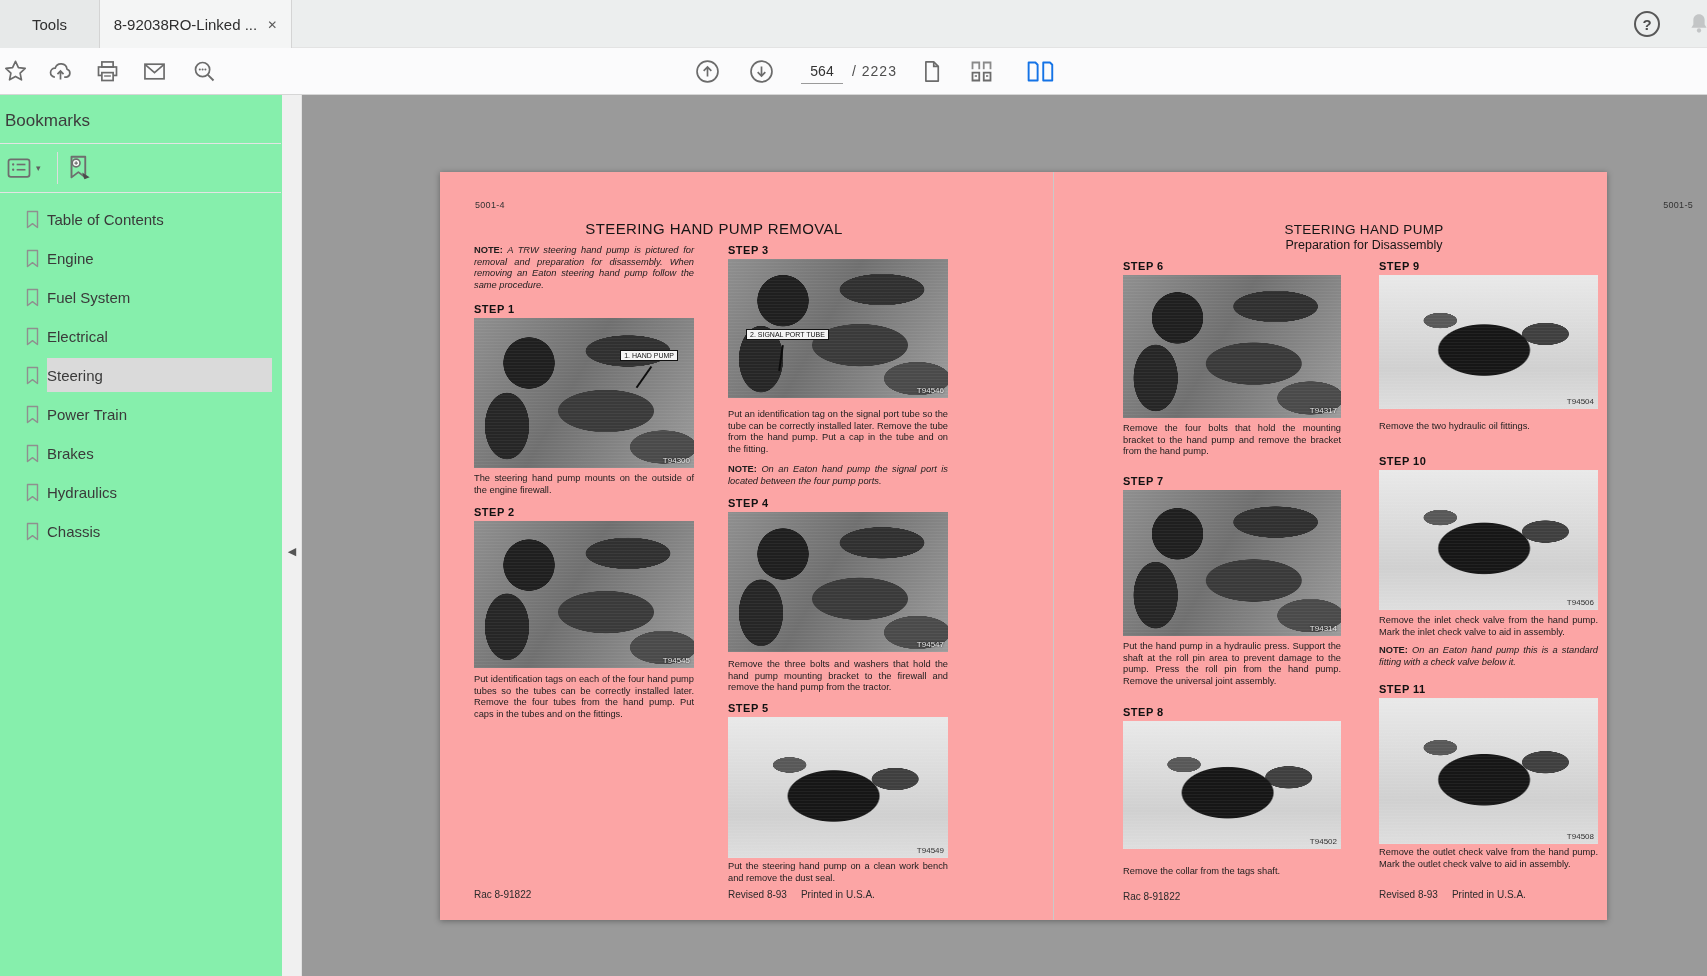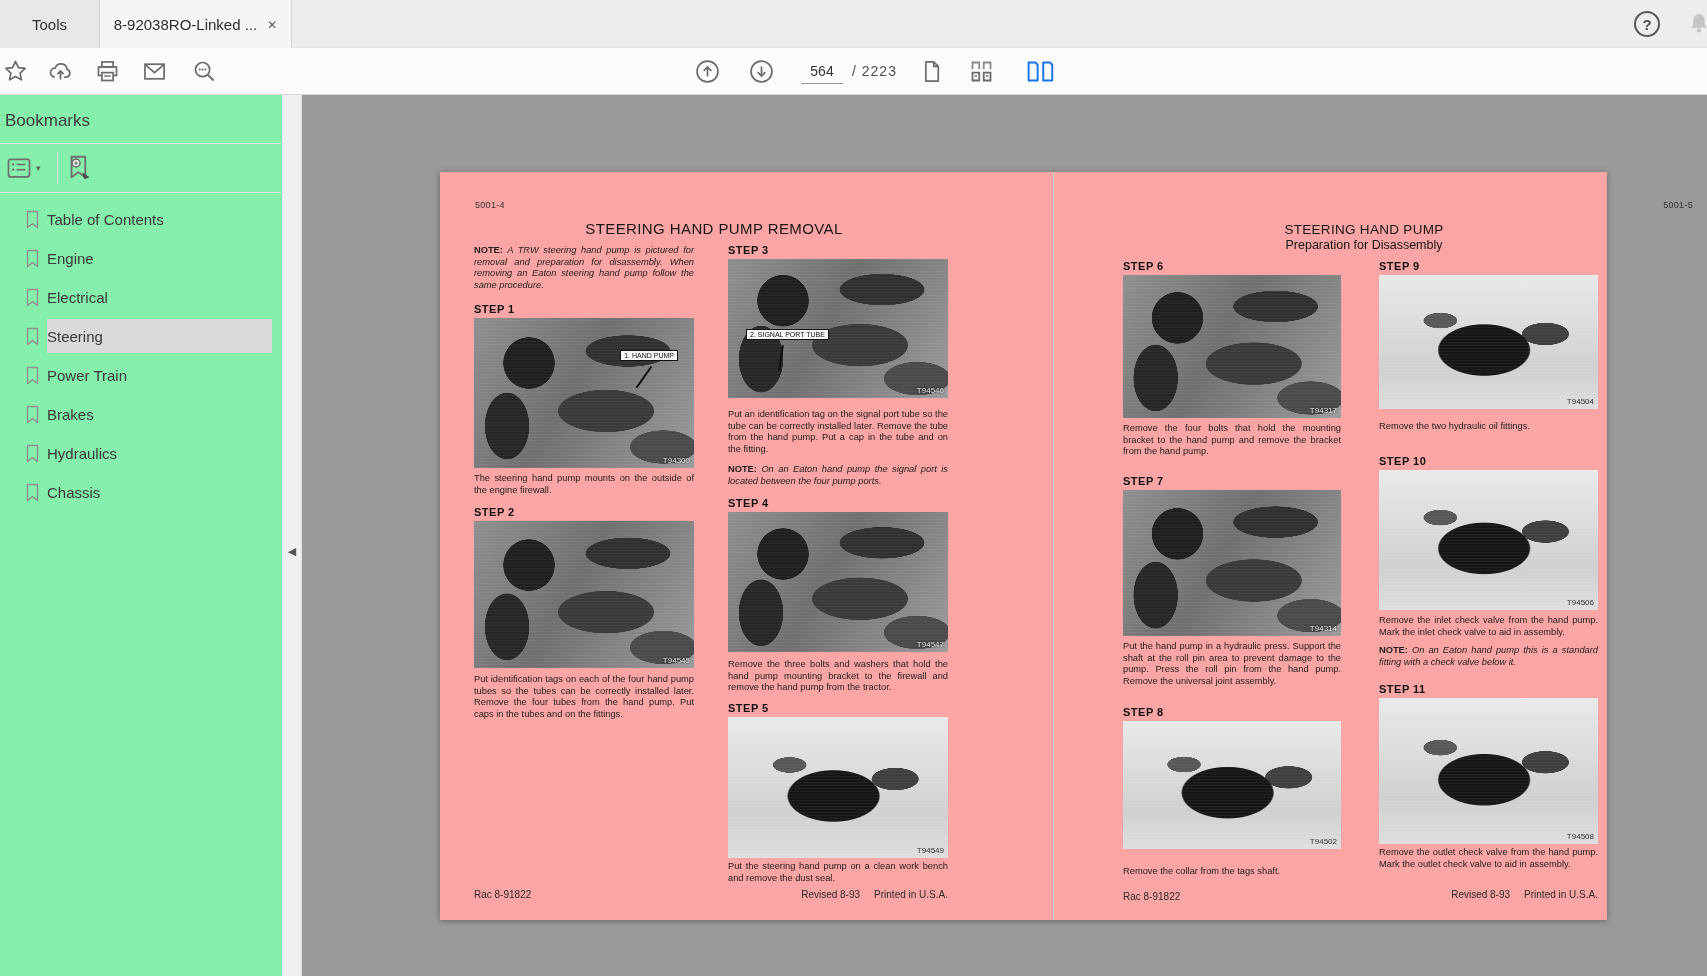--- a/index.html
+++ b/index.html
@@ -70,21 +70,21 @@
   .photo-light { background:
      radial-gradient(ellipse 82px 46px at 48% 56%, #161616 0 55%, transparent 57%),
      radial-gradient(ellipse 42px 20px at 76% 44%, #3f3f3f 0 55%, transparent 57%),
      radial-gradient(ellipse 30px 14px at 28% 34%, #585858 0 55%, transparent 57%),
      linear-gradient(180deg, #e9e9e9, #d0d0d0 70%, #dedede); }
   .figlabel { position:absolute; right:4px; bottom:3px; font-size:8px; color:#e8e8e8; text-shadow:0 0 2px #000; font-style:normal; }
   .photo-light .figlabel { color:#2e2e2e; text-shadow:none; }
   .callout { position:absolute; font-size:7px; border:1px solid #111; background:#f5f5f5; color:#111; padding:1px 3px; white-space:nowrap; z-index:2; }
   .callout-line { position:absolute; width:1.5px; height:26px; background:#0d0d0d; z-index:1; }
   .footer { font-size:10px; color:#2b2b2b; }
-  .footer-right { text-align:right; }
+  .footer-right { }
   .footer-right span + span { margin-left:14px; }
 </style>
 </head>
 <body>
 
 <div class="tab-bar">
   <div class="tab tab-tools">
     <span>Tools</span>
   </div>
   <div class="tab tab-doc">
@@ -220,20 +220,28 @@
           </svg>
         </span>
       <span class="lbl">Engine</span>
     </div>
     <div class="bm-item">
       <span class="flag">
           <svg width="15" height="19" viewBox="0 0 15 19">
             <path d="M2.5 1.5h10v16l-5-3.9-5 3.9z" fill="none" stroke="#8f8f8f" stroke-width="1.4" stroke-linejoin="round"></path>
           </svg>
         </span>
+      <span class="lbl">Fuel System</span>
+    </div>
+    <div class="bm-item">
+      <span class="flag">
+          <svg width="15" height="19" viewBox="0 0 15 19">
+            <path d="M2.5 1.5h10v16l-5-3.9-5 3.9z" fill="none" stroke="#8f8f8f" stroke-width="1.4" stroke-linejoin="round"></path>
+          </svg>
+        </span>
       <span class="lbl">Electrical</span>
     </div>
     <div class="bm-item selected">
       <div class="sel-bg"></div>
       <span class="flag">
           <svg width="15" height="19" viewBox="0 0 15 19">
             <path d="M2.5 1.5h10v16l-5-3.9-5 3.9z" fill="none" stroke="#8f8f8f" stroke-width="1.4" stroke-linejoin="round"></path>
           </svg>
         </span>
       <span class="lbl">Steering</span>

